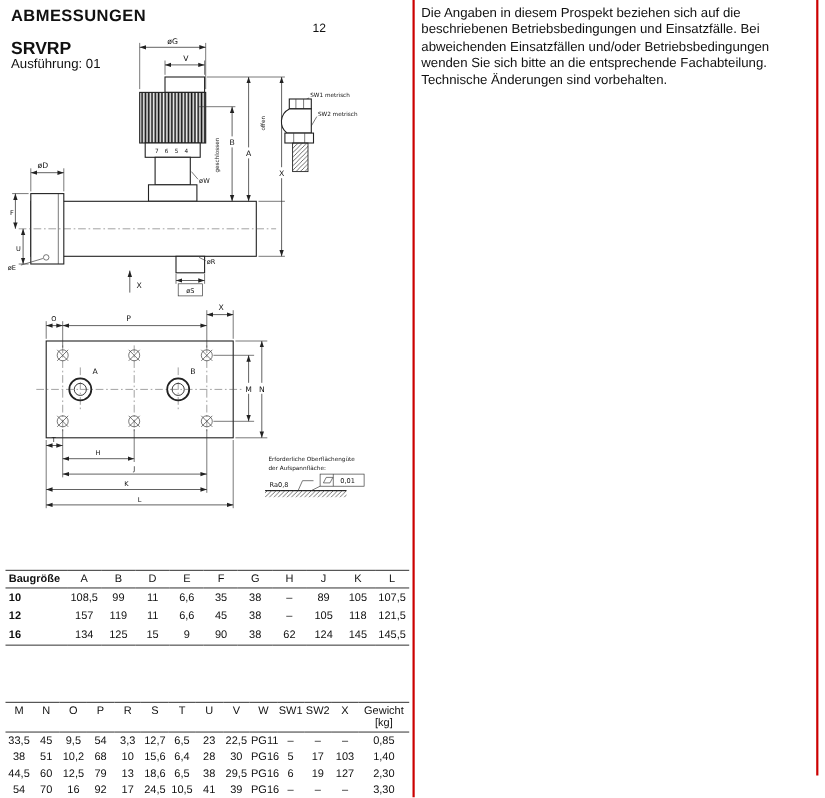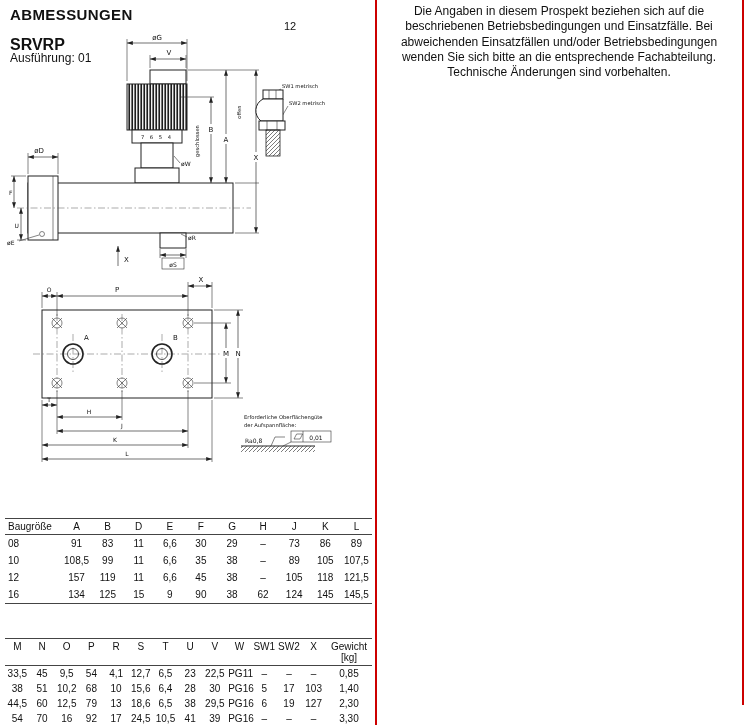--- a/index.html
+++ b/index.html
@@ -17,31 +17,31 @@
   .version{position:absolute;left:10px;top:51px;font-size:12px;font-weight:normal;}
   .pagenum{position:absolute;left:284px;top:20px;font-size:11px;}
   .drawing{position:absolute;left:5px;top:28px;}
 
   .redline{position:absolute;width:2px;background:#cc0000;}
   .divider-red{left:375px;top:0;height:725px;}
   .edge-red{left:742px;top:0;height:705px;}
 
   .right-col{position:absolute;left:383px;top:4px;width:352px;}
   .note-title{margin:0 0 6px 0;font-size:13px;font-weight:bold;}
-  .note-body{margin:0;font-size:12px;line-height:1.28;text-align:center;}
+  .note-body{margin:0;font-size:12px;line-height:1.28;}
 
   table{position:absolute;left:5px;width:367px;border-collapse:collapse;
         table-layout:fixed;font-size:10px;color:#111;
         border-top:1px solid #444;border-bottom:1px solid #444;}
   #t1{top:518px;}
   #t2{top:638px;}
   thead tr{border-bottom:1px solid #444;}
   th,td{padding:2px 1px;text-align:center;font-weight:normal;vertical-align:top;}
   #t1 td{padding:3px 1px;}
-  #t1 th:first-child,#t1 td:first-child{text-align:left;padding-left:3px;width:52px;font-weight:normal;}
+  #t1 th:first-child,#t1 td:first-child{text-align:left;padding-left:3px;width:52px;font-weight:bold;}
   #t2 th:last-child,#t2 td:last-child{width:44px;}
   #t2 th{white-space:pre-line;}
 
   
   .part{fill:#fff;stroke:#222;stroke-width:1;}
   .thin{stroke:#333;stroke-width:.6;fill:none;}
   .dim{stroke:#333;stroke-width:.7;fill:none;}
   .cl{stroke:#555;stroke-width:.5;stroke-dasharray:7 2.5 1.5 2.5;fill:none;}
   .lbl{font:7px "DejaVu Sans",sans-serif;fill:#111;}
   .lbl6{font:6px "DejaVu Sans",sans-serif;fill:#111;}
@@ -268,33 +268,20 @@
         <th>F</th>
         <th>G</th>
         <th>H</th>
         <th>J</th>
         <th>K</th>
         <th>L</th>
       </tr>
     </thead>
   <tbody>
       <tr>
-        <td>08</td>
-        <td>91</td>
-        <td>83</td>
-        <td>11</td>
-        <td>6,6</td>
-        <td>30</td>
-        <td>29</td>
-        <td>–</td>
-        <td>73</td>
-        <td>86</td>
-        <td>89</td>
-      </tr>
-      <tr>
         <td>10</td>
         <td>108,5</td>
         <td>99</td>
         <td>11</td>
         <td>6,6</td>
         <td>35</td>
         <td>38</td>
         <td>–</td>
         <td>89</td>
         <td>105</td>
@@ -348,21 +335,21 @@
         <th>Gewicht
 [kg]</th>
       </tr>
     </thead>
   <tbody>
       <tr>
         <td>33,5</td>
         <td>45</td>
         <td>9,5</td>
         <td>54</td>
-        <td>4,1</td>
+        <td>3,3</td>
         <td>12,7</td>
         <td>6,5</td>
         <td>23</td>
         <td>22,5</td>
         <td>PG11</td>
         <td>–</td>
         <td>–</td>
         <td>–</td>
         <td>0,85</td>
       </tr>

